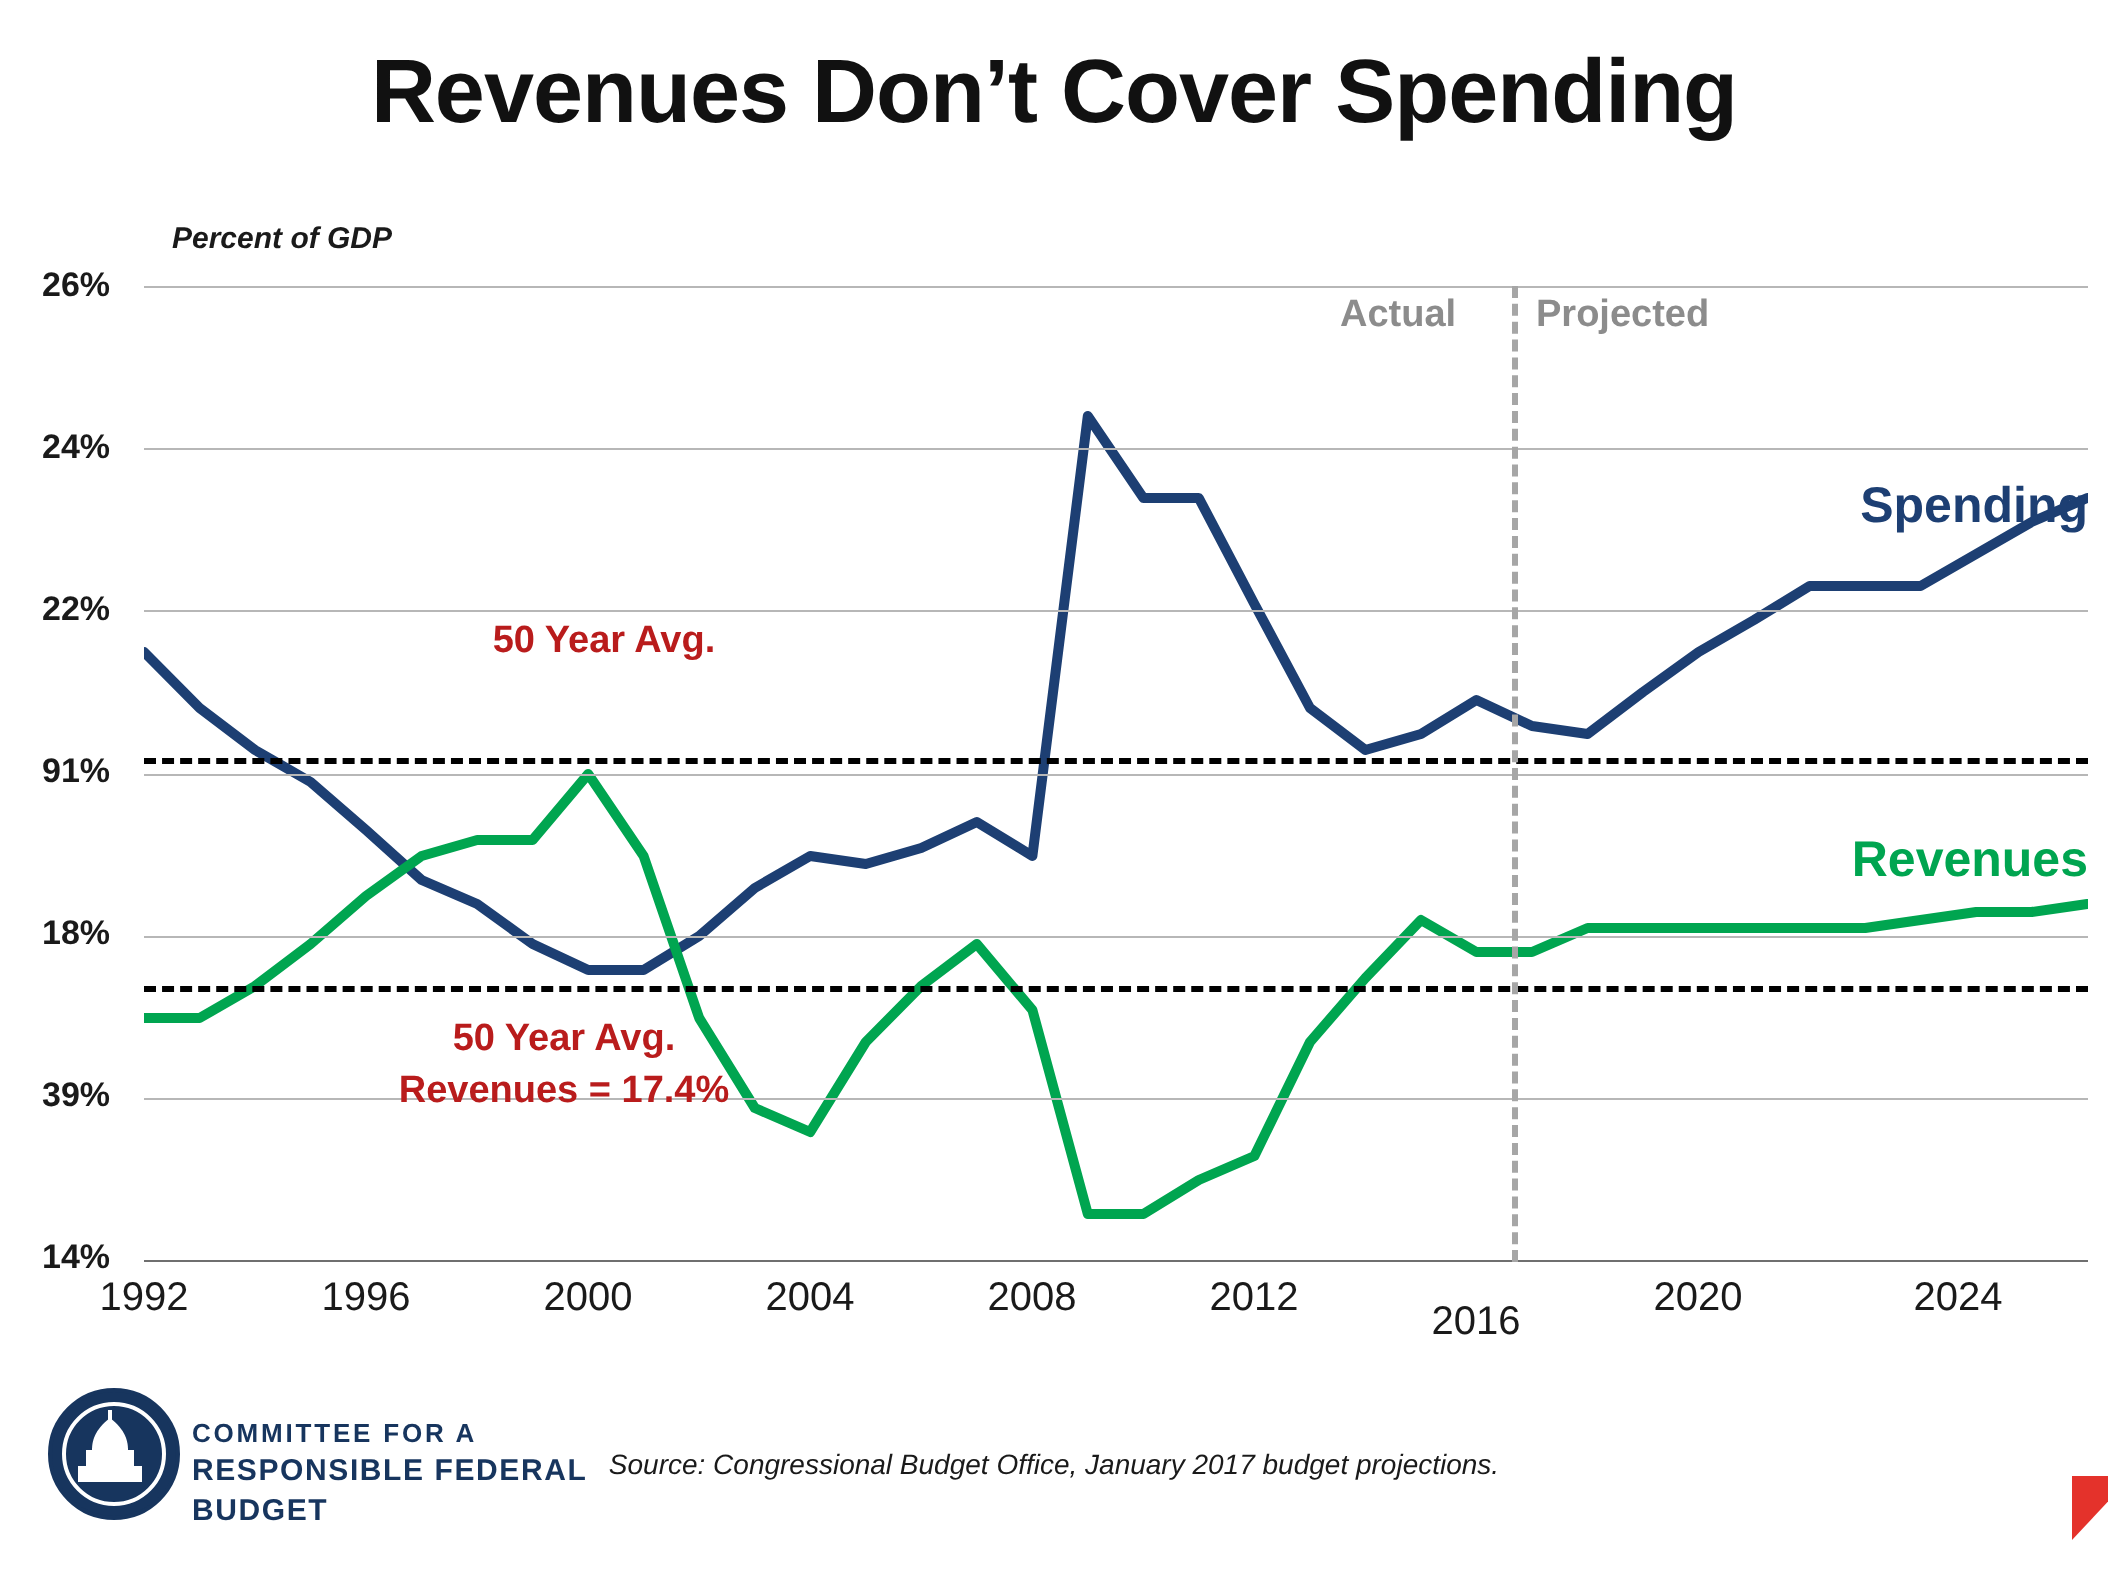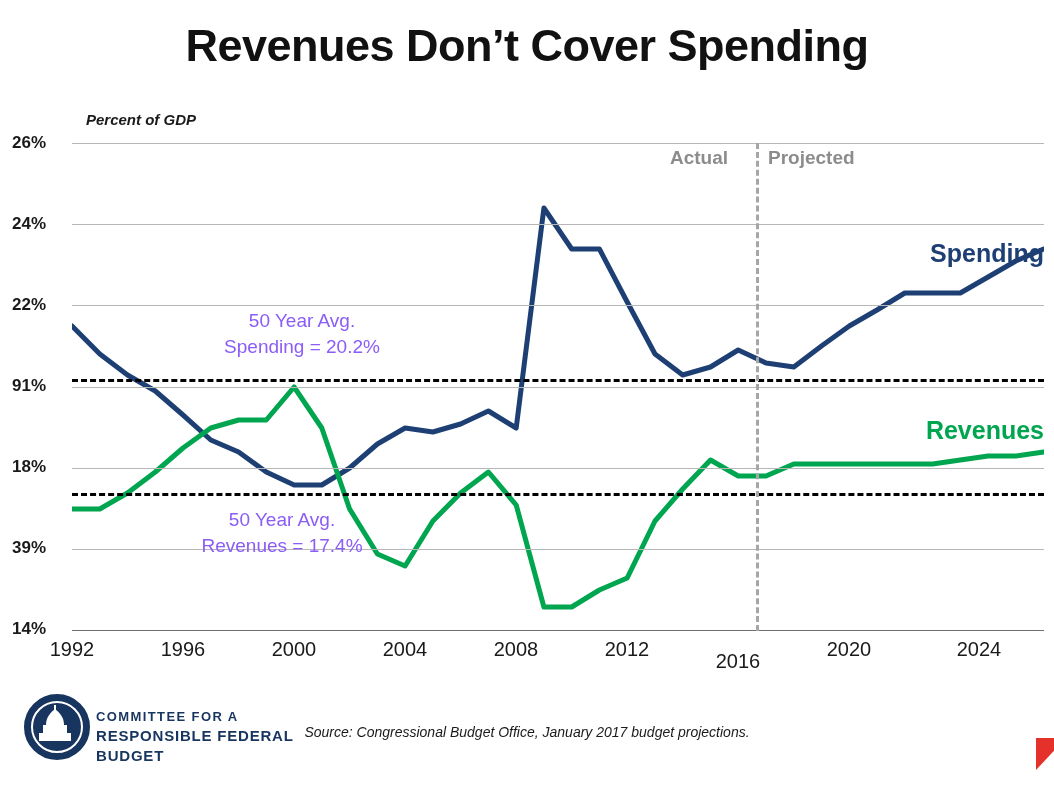--- a/index.html
+++ b/index.html
@@ -51,21 +51,21 @@
     position: absolute;
     left: 0;
     width: 972px;
     height: 1px;
     background: #b7b7b7;
   }
   .y-label {
     position: absolute;
     right: 0;
     width: 52px;
-    text-align: left;
+    text-align: center;
     font-size: 17px;
     font-weight: bold;
     color: #1a1a1a;
   }
   .x-label {
     position: absolute;
     font-size: 20px;
     font-weight: normal;
     color: #1a1a1a;
     text-align: center;
@@ -95,22 +95,22 @@
   .divider-line {
     position: absolute;
     width: 0;
     height: 488px;
     border-left: 3px dashed #a6a6a6;
     top: 0;
   }
   .annot {
     position: absolute;
     font-size: 19px;
-    font-weight: normal;
-    color: #8b5cf6;
+    font-weight: bold;
+    color: #b91c1c;
     text-align: center;
     line-height: 1.35;
   }
   .phase-label {
     position: absolute;
     font-size: 19px;
     font-weight: bold;
     color: #8c8c8c;
   }
   .series-label {
@@ -229,21 +229,20 @@
       <polyline fill="none" stroke="#1d3f73" stroke-width="5" stroke-linejoin="round" stroke-linecap="round" points="0,183 27.8,211 55.5,232 83.3,248 111,272 138.8,297 166.6,309 194.3,329 222.1,342 249.8,342 277.6,325 305.4,301 333.1,285 360.9,289 388.6,281 416.4,268 444.2,285 471.9,65 499.7,106 527.4,106 555.2,159 583,211 610.7,232 638.5,224 666.2,207 694,220 721.8,224 749.5,203 777.3,183 805,167 832.8,150 860.6,150 888.3,150 916.1,134 943.8,118 971.6,106"></polyline>
 
       <polyline fill="none" stroke="#00a550" stroke-width="5" stroke-linejoin="round" stroke-linecap="round" points="0,366 27.8,366 55.5,350 83.3,329 111,305 138.8,285 166.6,277 194.3,277 222.1,244 249.8,285 277.6,366 305.4,411 333.1,423 360.9,378 388.6,350 416.4,329 444.2,362 471.9,464 499.7,464 527.4,447 555.2,435 583,378 610.7,346 638.5,317 666.2,333 694,333 721.8,321 749.5,321 777.3,321 805,321 832.8,321 860.6,321 888.3,317 916.1,313 943.8,313 971.6,309"></polyline>
     </svg>
 
     <div class="phase-label" style="left:598px; top:4px;">Actual</div>
     <div class="phase-label" style="left:696px; top:4px;">Projected</div>
 
     <div class="annot" style="left:100px; top:165px; width:260px;">
       <span>50 Year Avg.</span><br>
-      <span>Spending = 20.2%</span>
     </div>
 
     <div class="annot" style="left:80px; top:364px; width:260px;">
       <span>50 Year Avg.</span><br>
       <span>Revenues = 17.4%</span>
     </div>
 
     <div class="series-label" id="label-spending" style="right:0px; top:96px;">Spending</div>
     <div class="series-label" id="label-revenues" style="right:0px; top:273px;">Revenues</div>
   </div>

